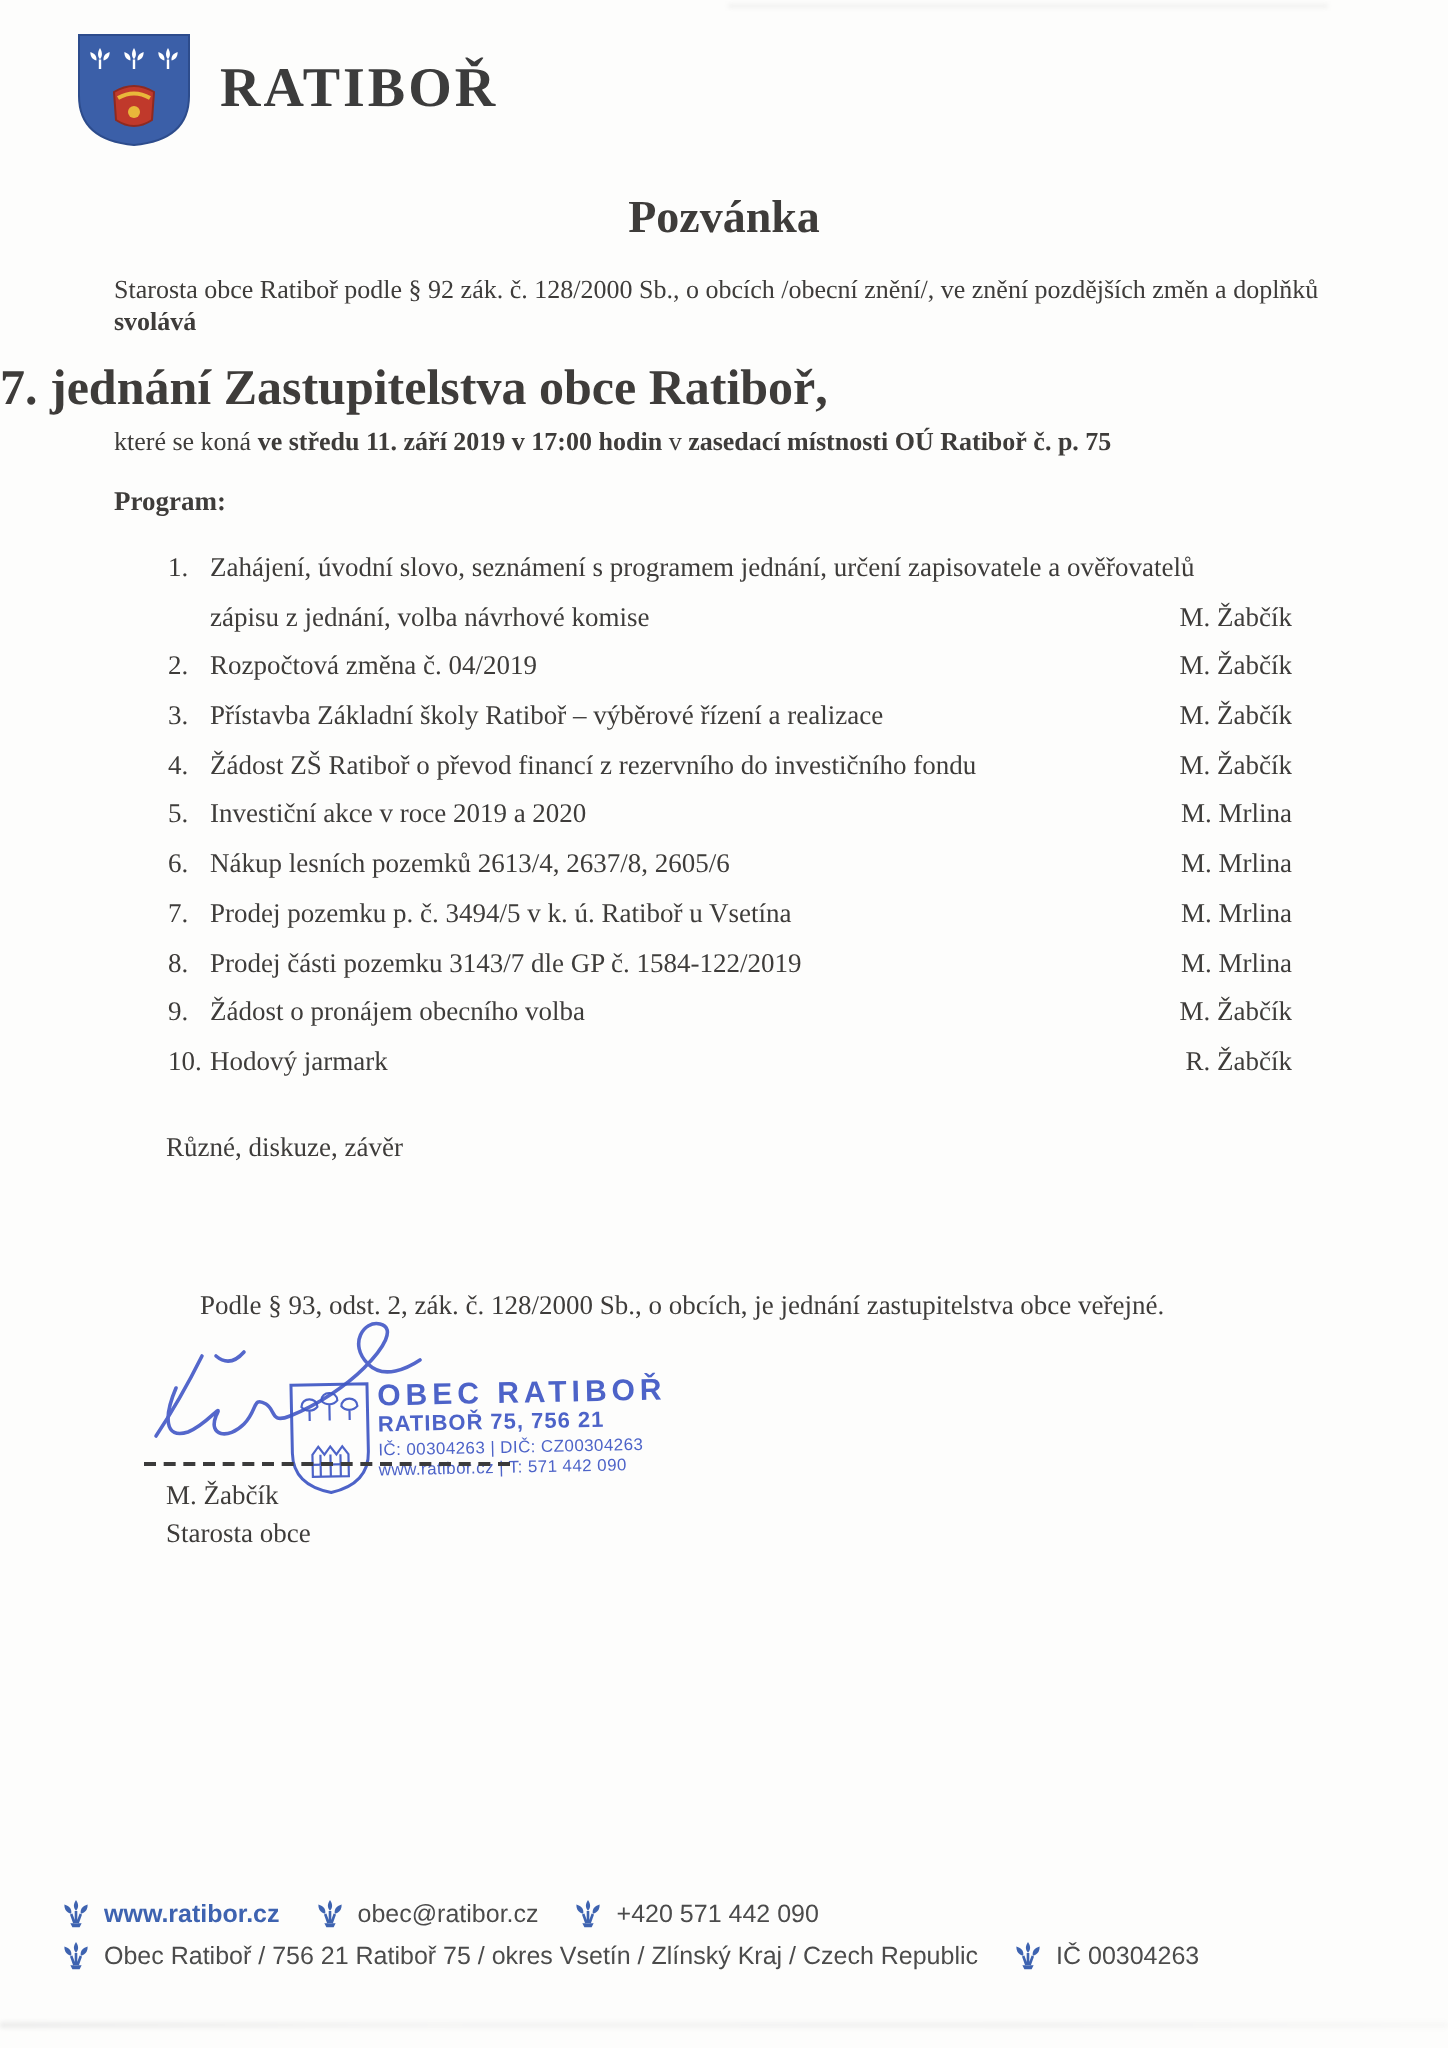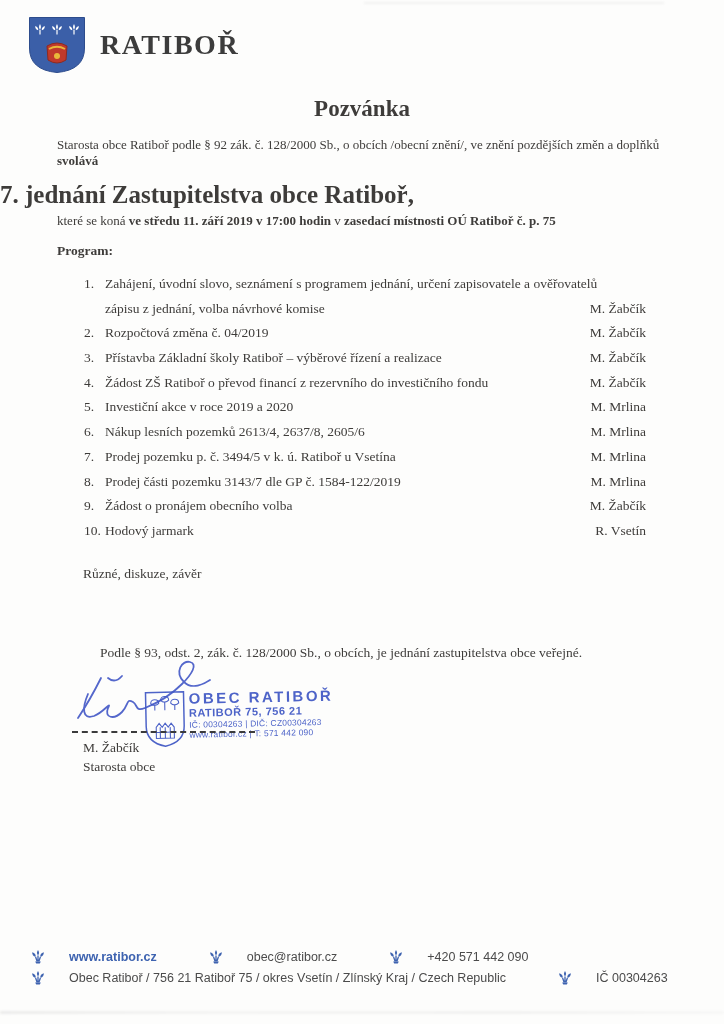--- a/index.html
+++ b/index.html
@@ -2,21 +2,21 @@
 <html lang="cs"><head>
 <meta charset="utf-8">
 <style>
   html,body{margin:0;padding:0;background:#e8e8e8;}
   .page{
     position:relative;width:724px;height:1024px;margin:0 auto;
     background:#fdfdfc;overflow:hidden;
     font-family:"Liberation Serif", serif;color:#3e3c3a;
   }
   
-  .logo-row{position:absolute;left:28px;top:16px;display:flex;align-items:center;gap:14px;}
+  .logo-row{position:absolute;left:38px;top:16px;display:flex;align-items:center;gap:14px;}
   .logo-word{font-size:28px;letter-spacing:1.5px;font-weight:600;color:#3c3c3c;}
   
   .doc-title{position:absolute;top:96px;left:0;width:724px;text-align:center;
     font-size:23px;font-weight:bold;margin:0;}
   .intro{position:absolute;left:57px;top:137px;width:614px;margin:0;
     font-size:13px;line-height:15.5px;white-space:pre-wrap;}
   .meeting-heading{position:absolute;top:181px;left:0;width:724px;text-align:left;
     font-size:25px;font-weight:bold;margin:0;}
   .meeting-when{position:absolute;left:57px;top:213px;width:640px;margin:0;
     font-size:13px;white-space:pre-wrap;}
@@ -39,21 +39,21 @@
   .stamp-text{position:absolute;left:47px;top:4px;font-family:"Liberation Sans",sans-serif;}
   .stamp-l1{font-size:15px;font-weight:bold;letter-spacing:2.5px;line-height:17px;}
   .stamp-l2{font-size:11px;font-weight:bold;letter-spacing:.5px;line-height:13px;}
   .stamp-l3,.stamp-l4{font-size:8.5px;line-height:10px;letter-spacing:.2px;}
   .sig-line{position:absolute;left:72px;top:731px;width:183px;height:0;
     border-top:2px dashed #3b3b3b;}
   .signatory{position:absolute;left:83px;top:739px;font-size:13.5px;line-height:18.5px;}
   
   .footer{position:absolute;left:30px;top:946px;font-family:"Liberation Sans",sans-serif;
     font-size:12.5px;color:#4b4b4b;}
-  .f-row{display:flex;align-items:center;height:21px;gap:23px;}
+  .f-row{display:flex;align-items:center;height:21px;gap:6px;}
   .f-gap{width:5px;}
   .f-blue{color:#3e63b0;font-weight:bold;}
   .tulip{color:#3e63b0;flex:none;display:flex;}
   
   .scan-bottom{position:absolute;left:0;bottom:10px;width:100%;height:3px;
     background:linear-gradient(90deg,#b9b9b9,#d9d9d9 30%,#cfcfcf 70%,#e6e6e6);
     opacity:.25;filter:blur(1px);}
   .scan-top{position:absolute;right:60px;top:2px;width:300px;height:2px;
     background:#cccccc;opacity:.25;filter:blur(1px);}
 </style>
@@ -144,21 +144,21 @@
       <span class="pname">M. Mrlina</span>
     </div>
     <div class="prow">
       <span class="pnum">9.</span>
       <span class="ptxt">Žádost o pronájem obecního volba</span>
       <span class="pname">M. Žabčík</span>
     </div>
     <div class="prow">
       <span class="pnum">10.</span>
       <span class="ptxt">Hodový jarmark</span>
-      <span class="pname">R. Vsetín</span>
+      <span class="pname">R. Žabčík</span>
     </div>
   </div>
 
   <p class="closing">Různé, diskuze, závěr</p>
   <p class="note">Podle § 93, odst. 2, zák. č. 128/2000 Sb., o obcích, je jednání zastupitelstva obce veřejné.</p>
 
   <svg class="sig-svg" width="210" height="90" viewBox="0 0 210 90">
     <g fill="none" stroke="#4257c6" stroke-width="1.8" stroke-linecap="round" opacity="0.9">
       <path d="M 40,22 Q 47,28 54,20"></path>
       <path d="M 33,22 C 26,36 18,50 10,62"></path>

